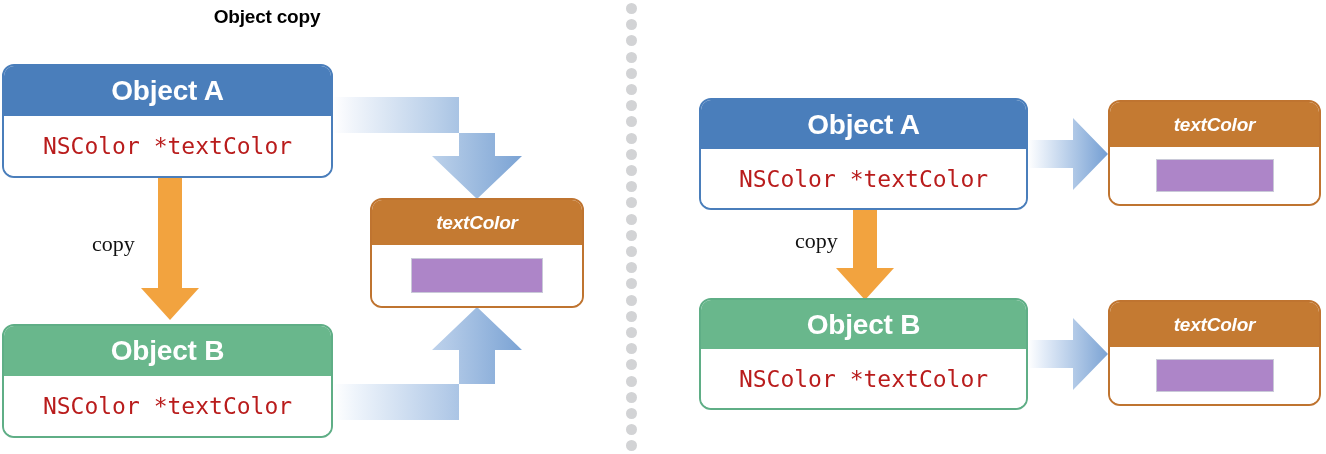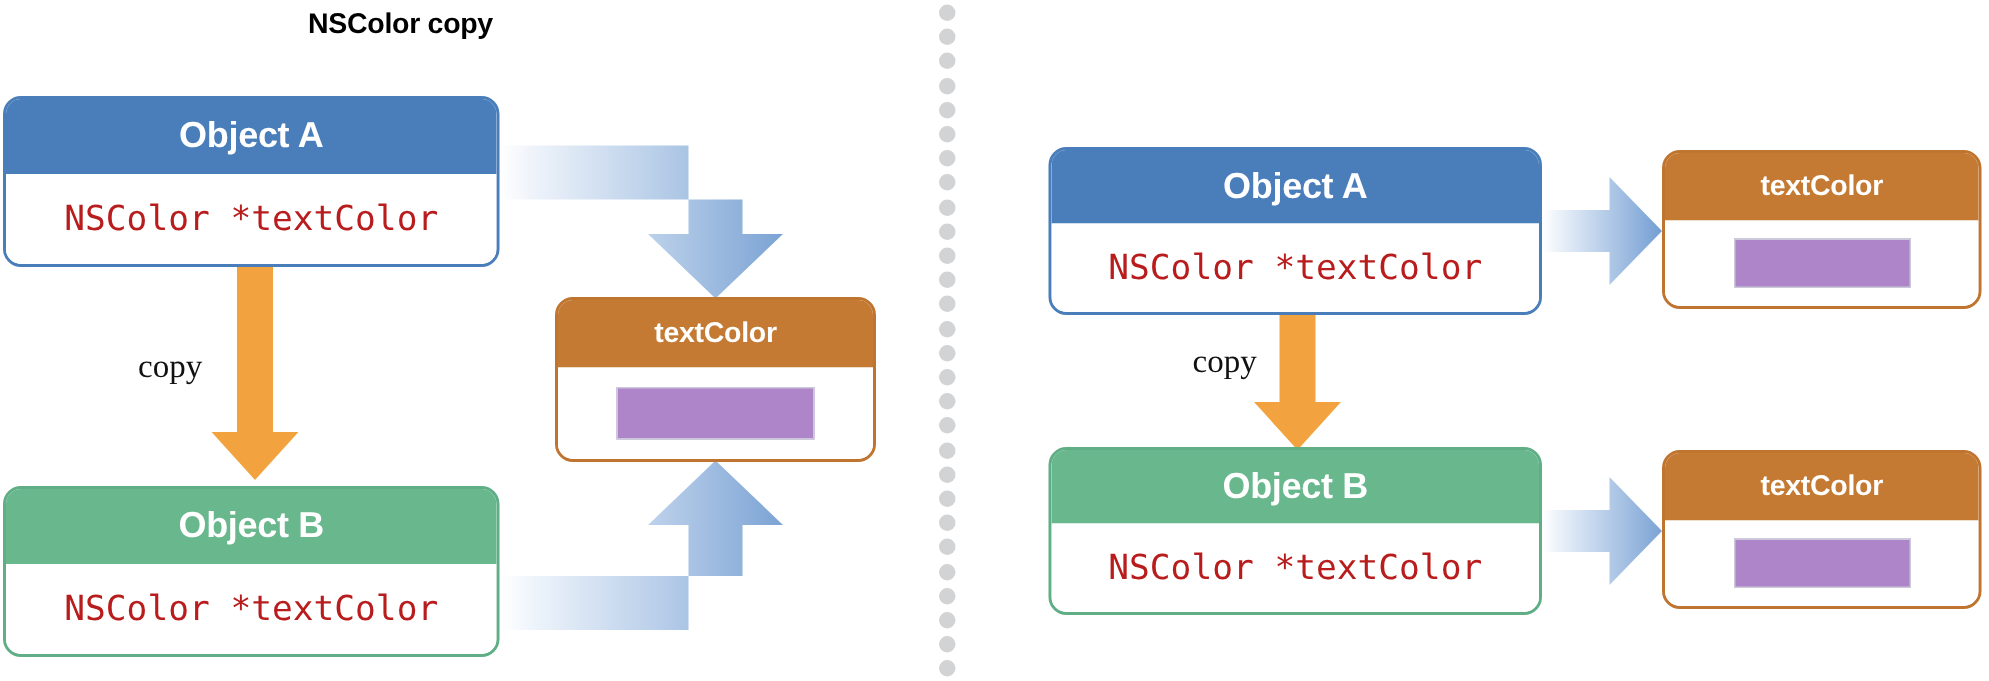--- a/index.html
+++ b/index.html
@@ -46,21 +46,21 @@
   }
   .card .hdr{
     box-sizing:border-box;
     width:100%;
     display:flex;
     align-items:center;
     justify-content:center;
     color:#ffffff;
     font-family:"Liberation Sans", sans-serif;
     font-weight:bold;
-    font-size:24px;
+    font-size:28px;
     letter-spacing:-0.2px;
   }
   .card .body{
     box-sizing:border-box;
     width:100%;
     background:#ffffff;
     display:flex;
     align-items:center;
     justify-content:center;
   }
@@ -69,21 +69,21 @@
     font-size:23px;
     color:#b91c1c;
     white-space:nowrap;
     letter-spacing:0px;
   }
 
   .card.blue{border-color:#4a7ebb;}
   .card.blue .hdr{background:#4a7ebb;}
   .card.green{border-color:#5fae86;}
   .card.green .hdr{background:#69b78c;}
-  .card.orange{border-color:#bf7430;}
+  .card.orange{border-color:#bf7430;font-style:italic;}
   .card.orange .hdr{background:#c47a32;}
 
   .swatch{
     background:#ad85c8;
     border:1px solid #c9c9d8;
     box-sizing:border-box;
   }
 
   
   svg.arrows{
@@ -98,21 +98,21 @@
     font-size:22px;
     color:#111111;
     white-space:nowrap;
   }
 </style>
 </head>
 <body>
 
 <div id="stage">
 
-  <div class="panel-title" style="left:167px;top:6px;width:200px;">NSColor copy</div>
+  <div class="panel-title" style="left:167px;top:6px;width:200px;">Object copy</div>
 
 
   <svg class="arrows" viewBox="0 0 1326 454">
     <defs>
       <linearGradient id="gradH" x1="0" y1="0" x2="1" y2="0">
         <stop offset="0%" stop-color="#ffffff"></stop>
         <stop offset="18%" stop-color="#e6eef8"></stop>
         <stop offset="100%" stop-color="#739ed3"></stop>
       </linearGradient>
       <linearGradient id="gradHb" x1="0" y1="0" x2="1" y2="0">

